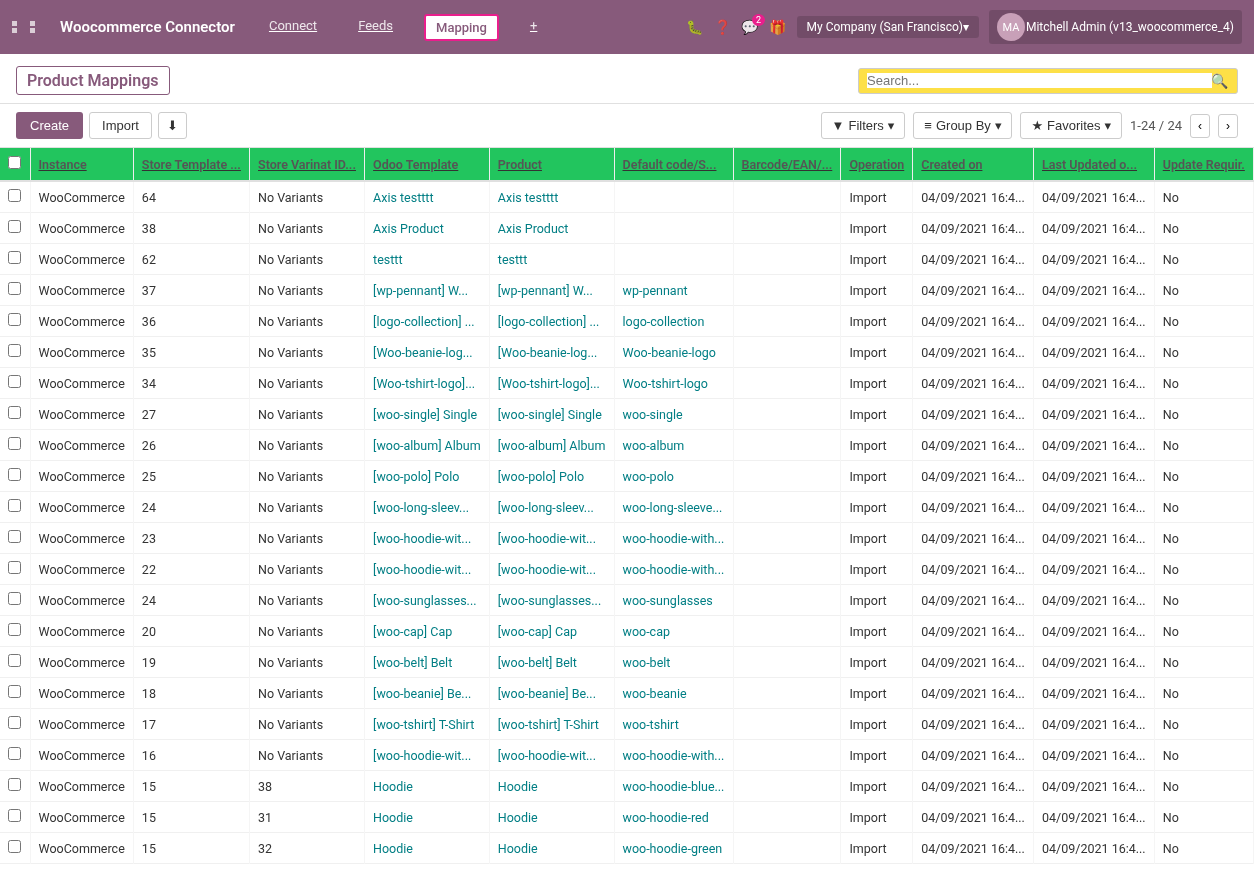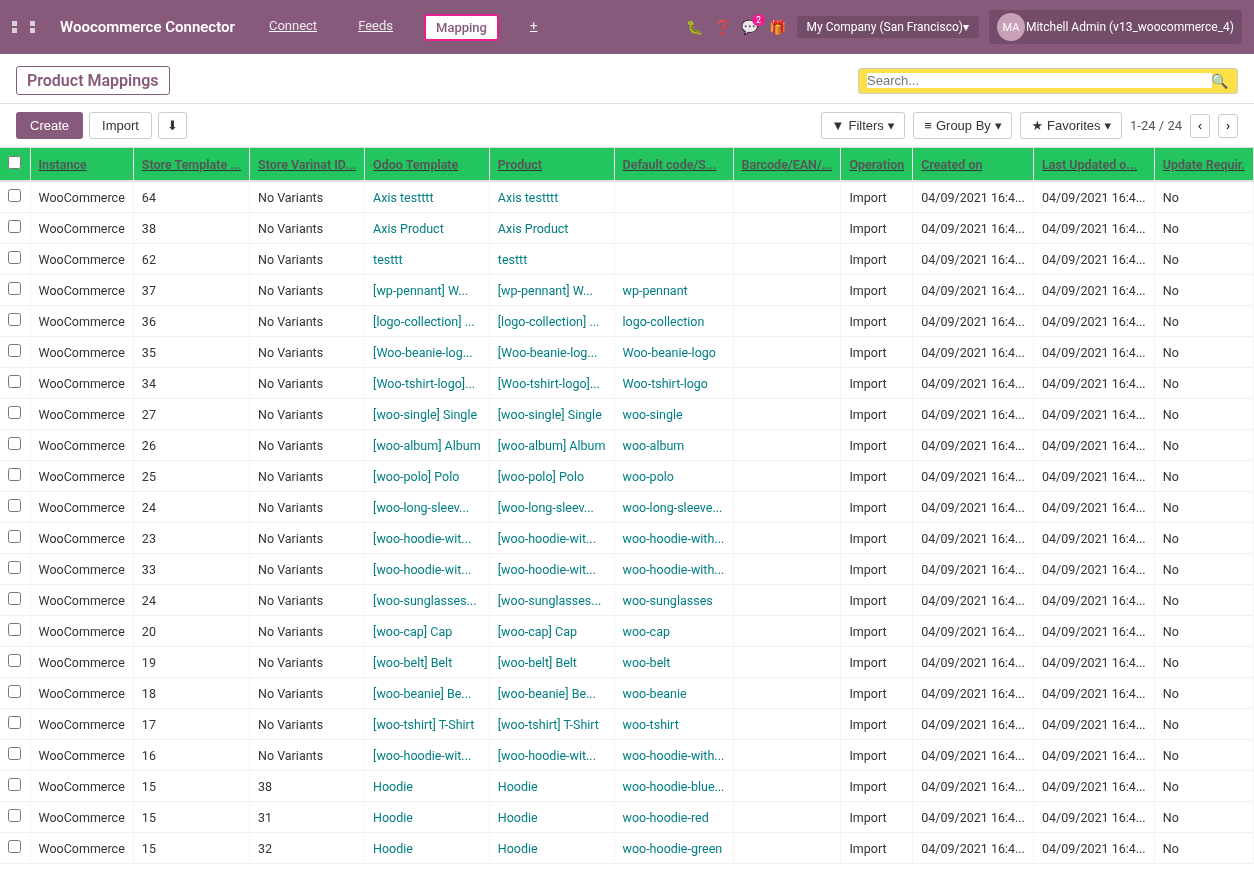--- a/index.html
+++ b/index.html
@@ -511,21 +511,21 @@
           <td class="link">woo-hoodie-with...</td>
           <td></td>
           <td>Import</td>
           <td>04/09/2021 16:4...</td>
           <td>04/09/2021 16:4...</td>
           <td>No</td>
         </tr>
         <tr>
           <td class="checkbox-cell"><input type="checkbox" style=""></td>
           <td>WooCommerce</td>
-          <td>33</td>
+          <td>22</td>
           <td>No Variants</td>
           <td class="link">[woo-hoodie-wit...</td>
           <td class="link">[woo-hoodie-wit...</td>
           <td class="link">woo-hoodie-with...</td>
           <td></td>
           <td>Import</td>
           <td>04/09/2021 16:4...</td>
           <td>04/09/2021 16:4...</td>
           <td>No</td>
         </tr>

